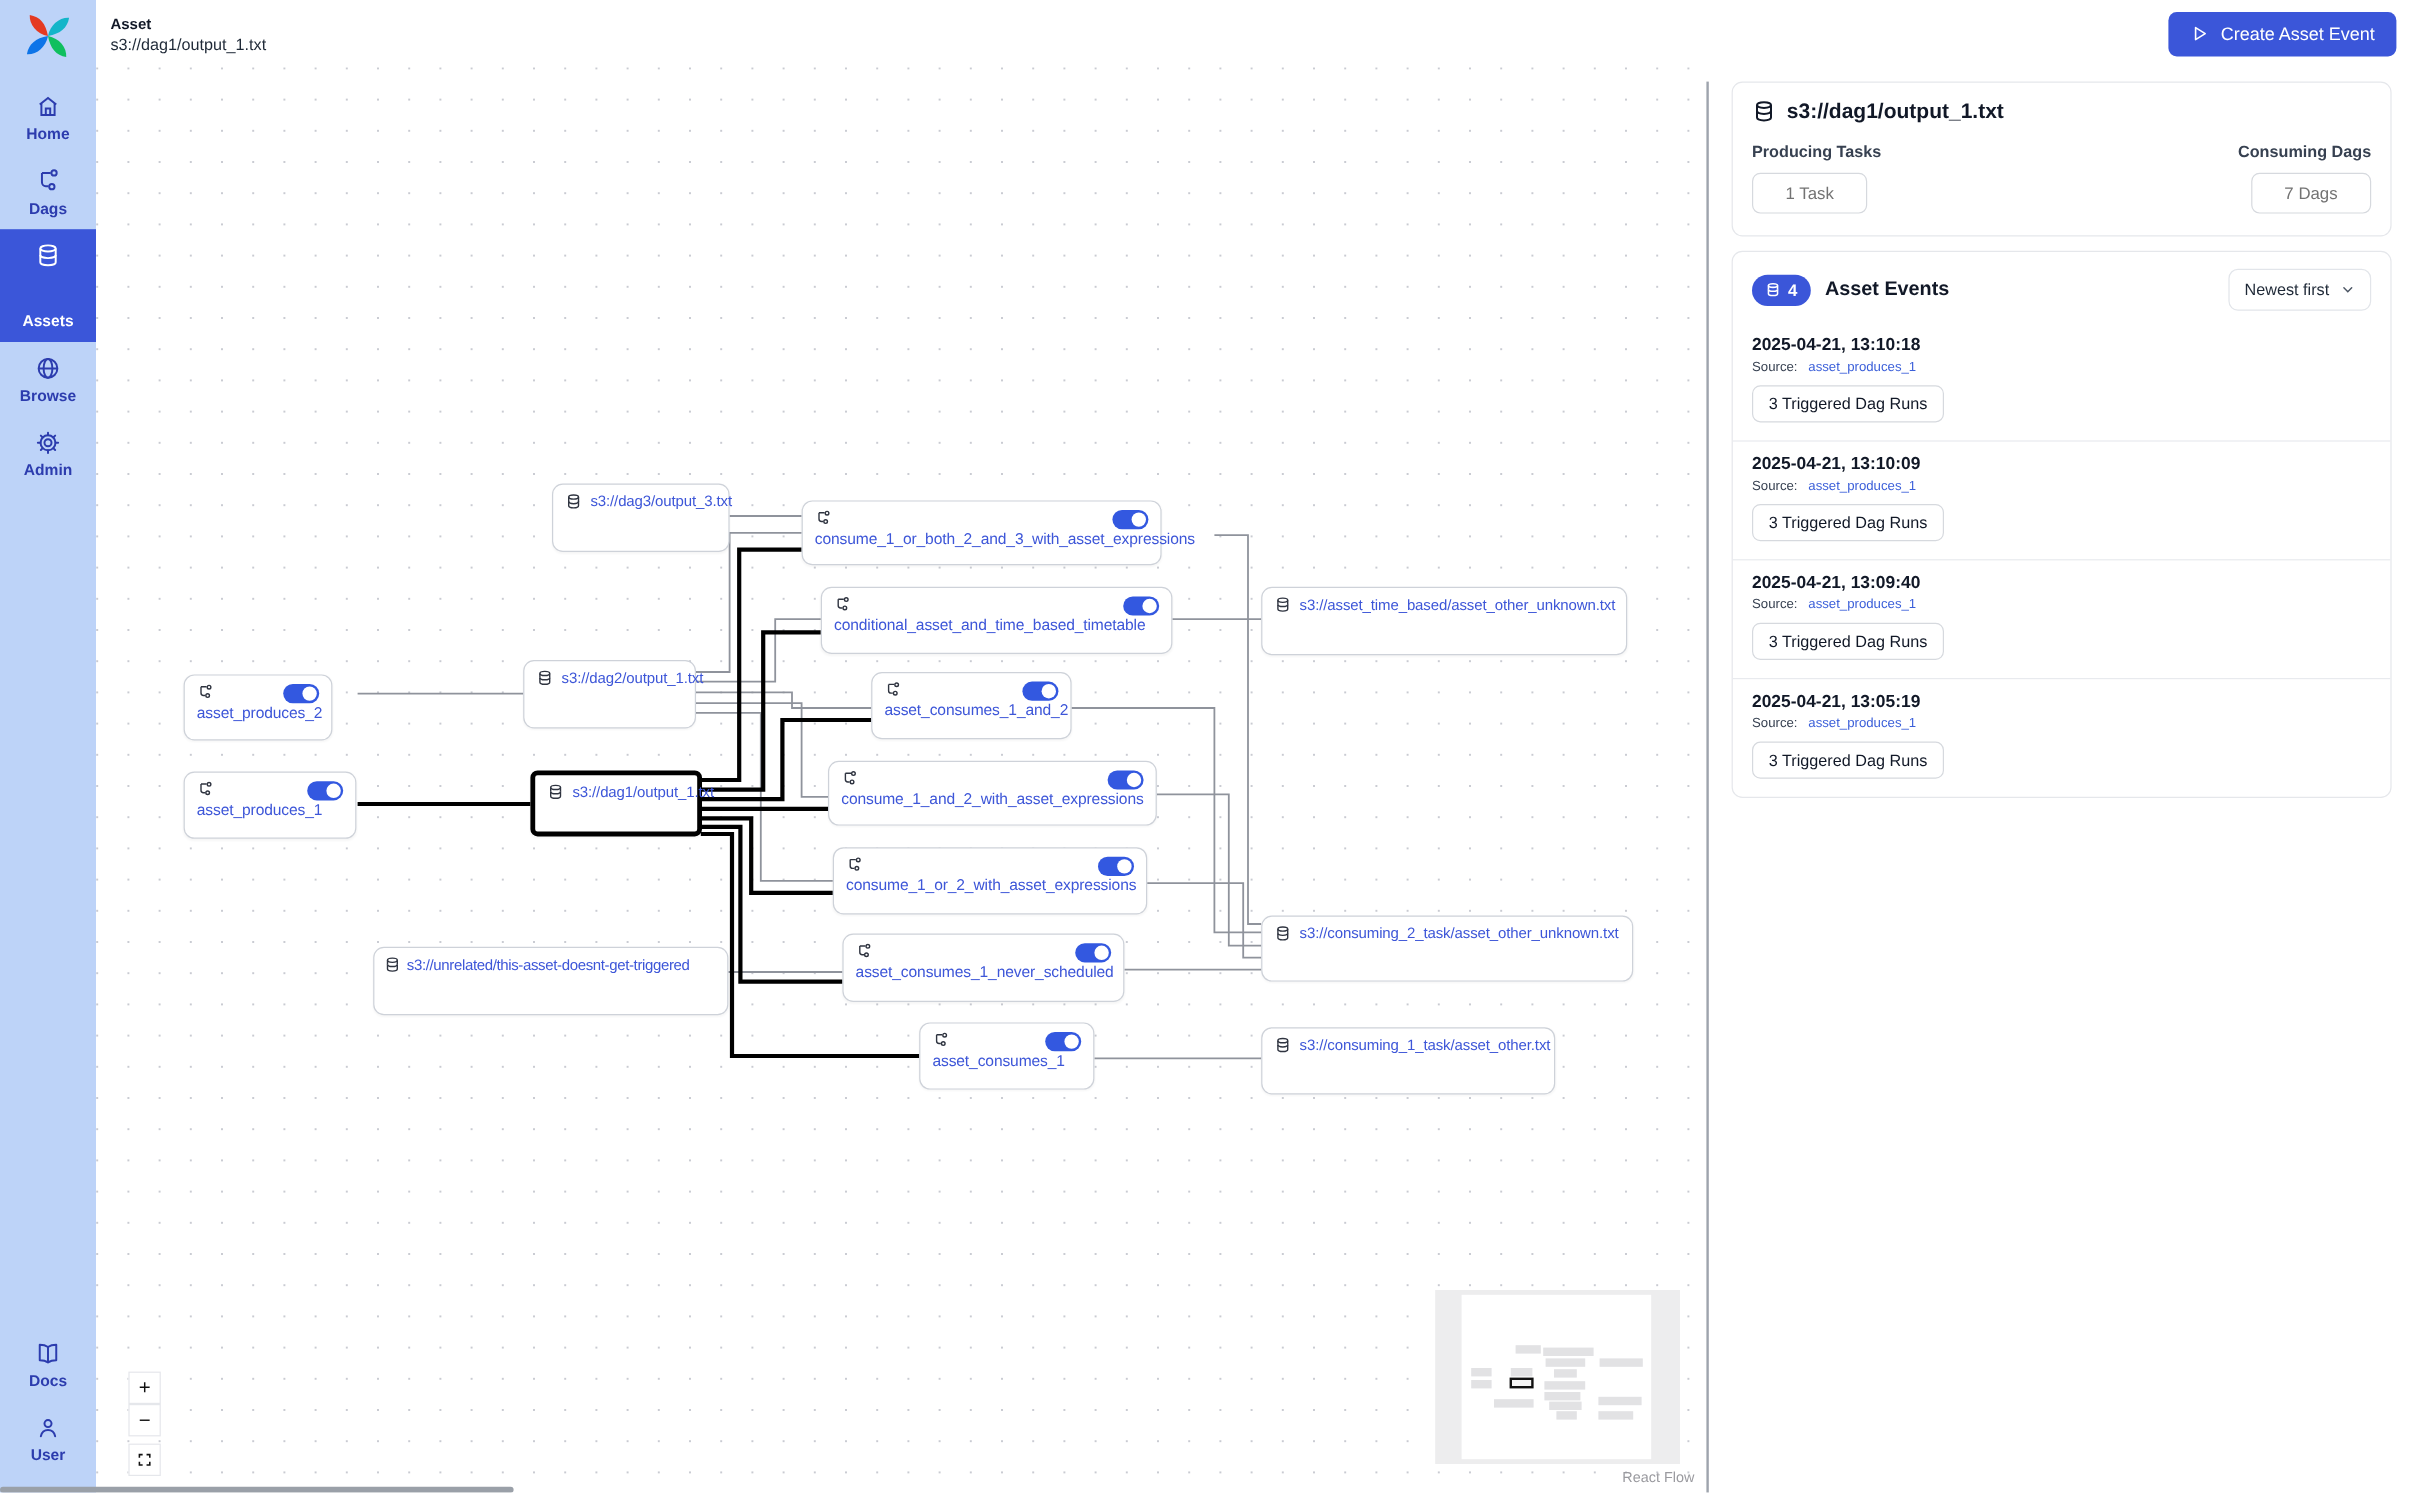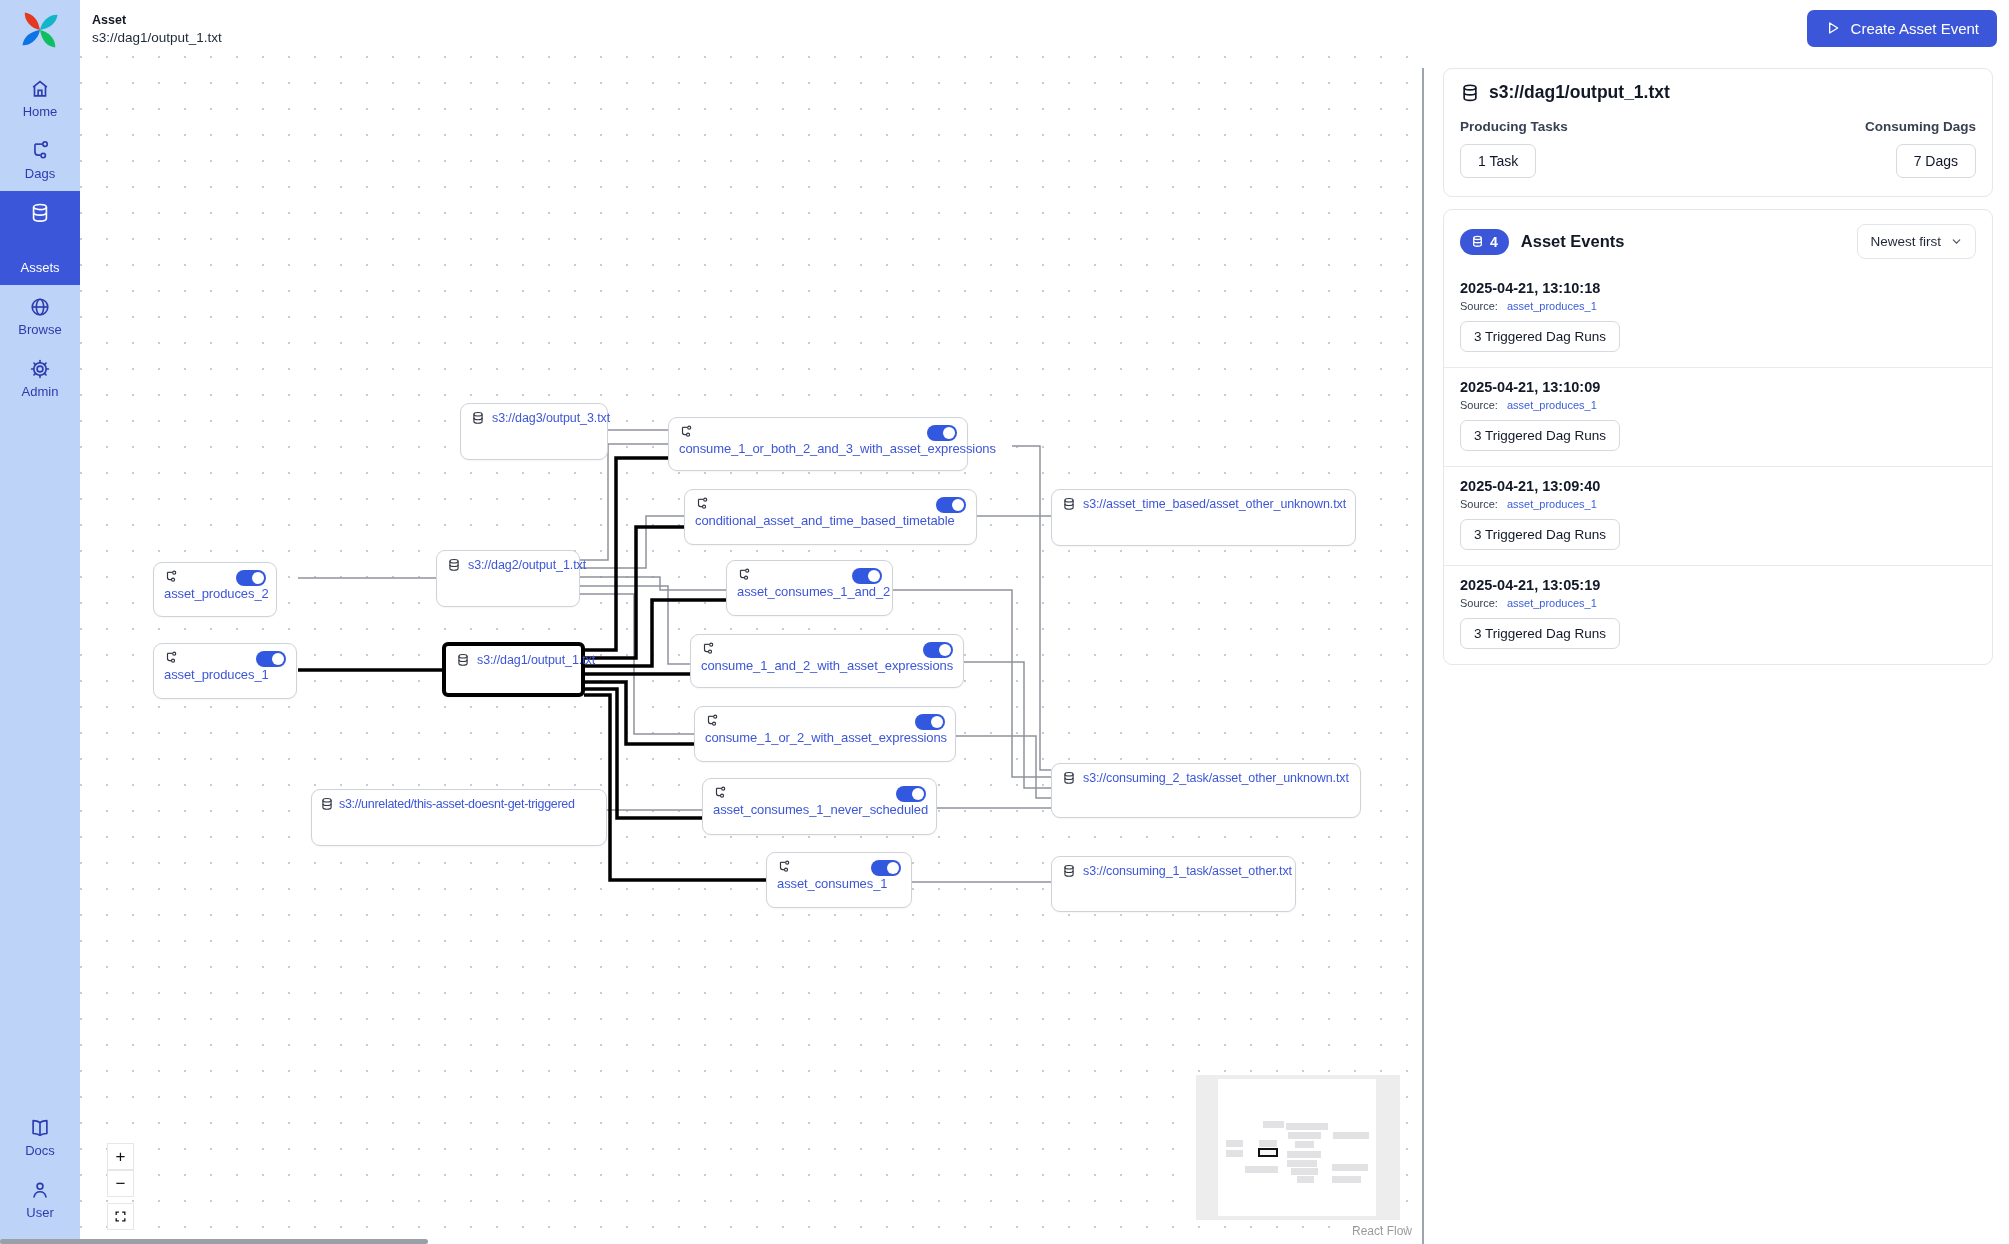--- a/index.html
+++ b/index.html
@@ -7,21 +7,21 @@
   body { font-family:"Liberation Sans", sans-serif; color:#111827; }
   #app { position:relative; width:2009px; height:1244px; overflow:hidden; background:#fff; }
 
   
   .sidebar { position:absolute; left:0; top:0; width:80px; height:100%; background:#bdd3f8;
              display:flex; flex-direction:column; align-items:stretch; z-index:30; }
   .logo-wrap { display:flex; justify-content:center; padding:11px 0 18px; }
   .nav-item { display:flex; flex-direction:column; align-items:center; gap:4px;
               padding:11px 0 10px; color:#2c3cae; cursor:pointer; }
   .nav-item svg { stroke:#2c3cae; }
-  .nav-item .nav-label { font-size:13px; font-weight:400; }
+  .nav-item .nav-label { font-size:13px; font-weight:700; }
   .nav-item.active { background:#3b56d9; color:#fff;gap:36px; }
   .nav-item.active svg { stroke:#fff; }
   .sidebar .spacer { flex:1; }
   .sidebar-bottom { padding-bottom:14px; }
 
   
   .header { position:absolute; left:80px; top:0; right:0; height:56px; background:#fff; z-index:20;
             display:flex; align-items:center; justify-content:space-between; padding:0 12px 0 12px; }
   .header-titles { display:flex; flex-direction:column; gap:3px; padding-top:2px; }
   .header-section { font-size:12.5px; font-weight:700; color:#111827; }
@@ -68,21 +68,21 @@
   
   .panel { position:absolute; left:1424px; top:56px; width:585px; bottom:0; background:#fff;
            padding:12px 16px 0 19px; z-index:20; }
   .card { border:1px solid #e5e7eb; border-radius:9px; background:#fff; }
   .asset-card { padding:13px 16px 18px; }
   .asset-card-title { display:flex; align-items:center; gap:9px; font-size:17.5px; font-weight:700; color:#111827; }
   .asset-grid { display:grid; grid-template-columns: 172px 1fr auto; margin-top:16px; }
   .field-label { font-size:13.5px; font-weight:700; color:#374151; }
   .field-value { margin-top:13px; font-size:15px; color:#111827; }
   .chip-btn { margin-top:10px; display:inline-block; border:1px solid #d6d9de; border-radius:7px;
-              background:#fff; padding:8px 17px; font-size:14px; color:#0f172a; cursor:pointer; font-family:inherit; }
+              background:#fff; padding:8px 27px; font-size:14px; color:#737373; cursor:pointer; font-family:inherit; }
   .col-right { text-align:right; }
 
   .events-card { margin-top:12px; padding:0; }
   .events-header { display:flex; align-items:center; justify-content:space-between; padding:14px 16px 10px; }
   .events-header-left { display:flex; align-items:center; gap:12px; }
   .count-pill { display:inline-flex; align-items:center; gap:6px; background:#3b56d9; color:#fff;
                 border-radius:999px; padding:5px 11px; font-size:14px; font-weight:700; }
   .events-title { font-size:16.5px; font-weight:700; color:#111827; }
   .sort-select { display:inline-flex; align-items:center; gap:9px; border:1px solid #e2e5ea; border-radius:8px;
                  padding:9px 12px; font-size:13.5px; color:#1f2937; background:#fff; cursor:pointer; }

